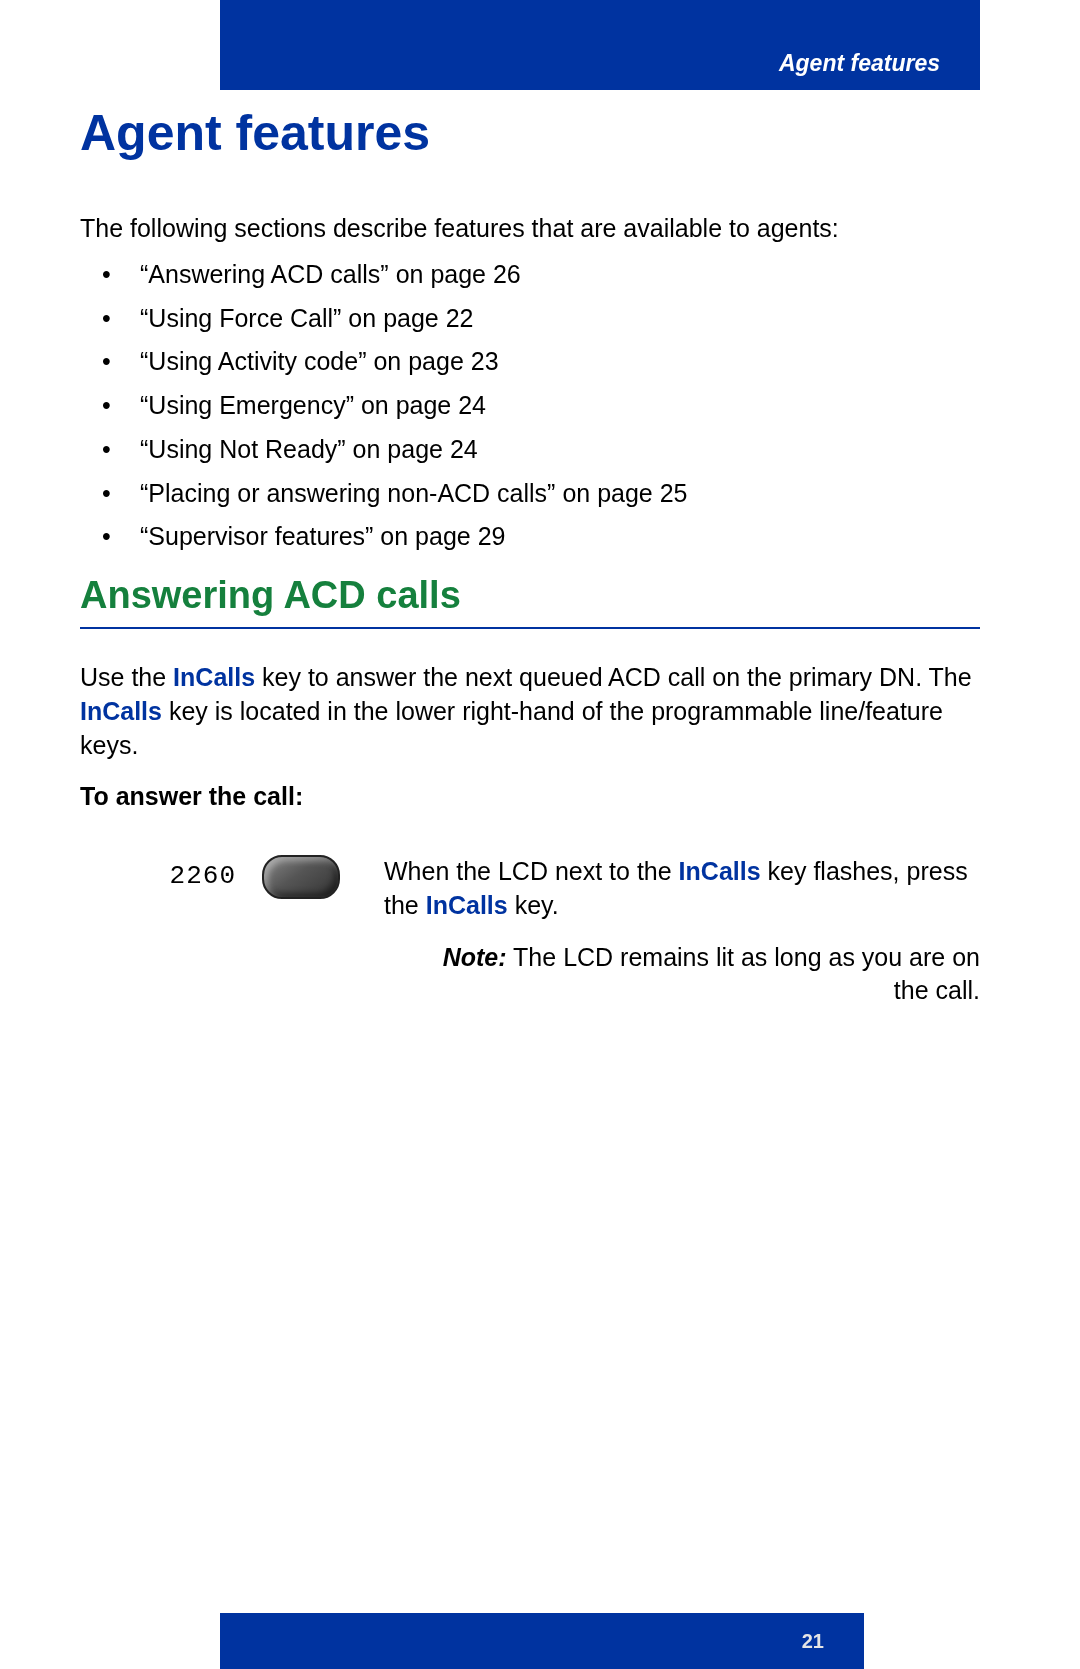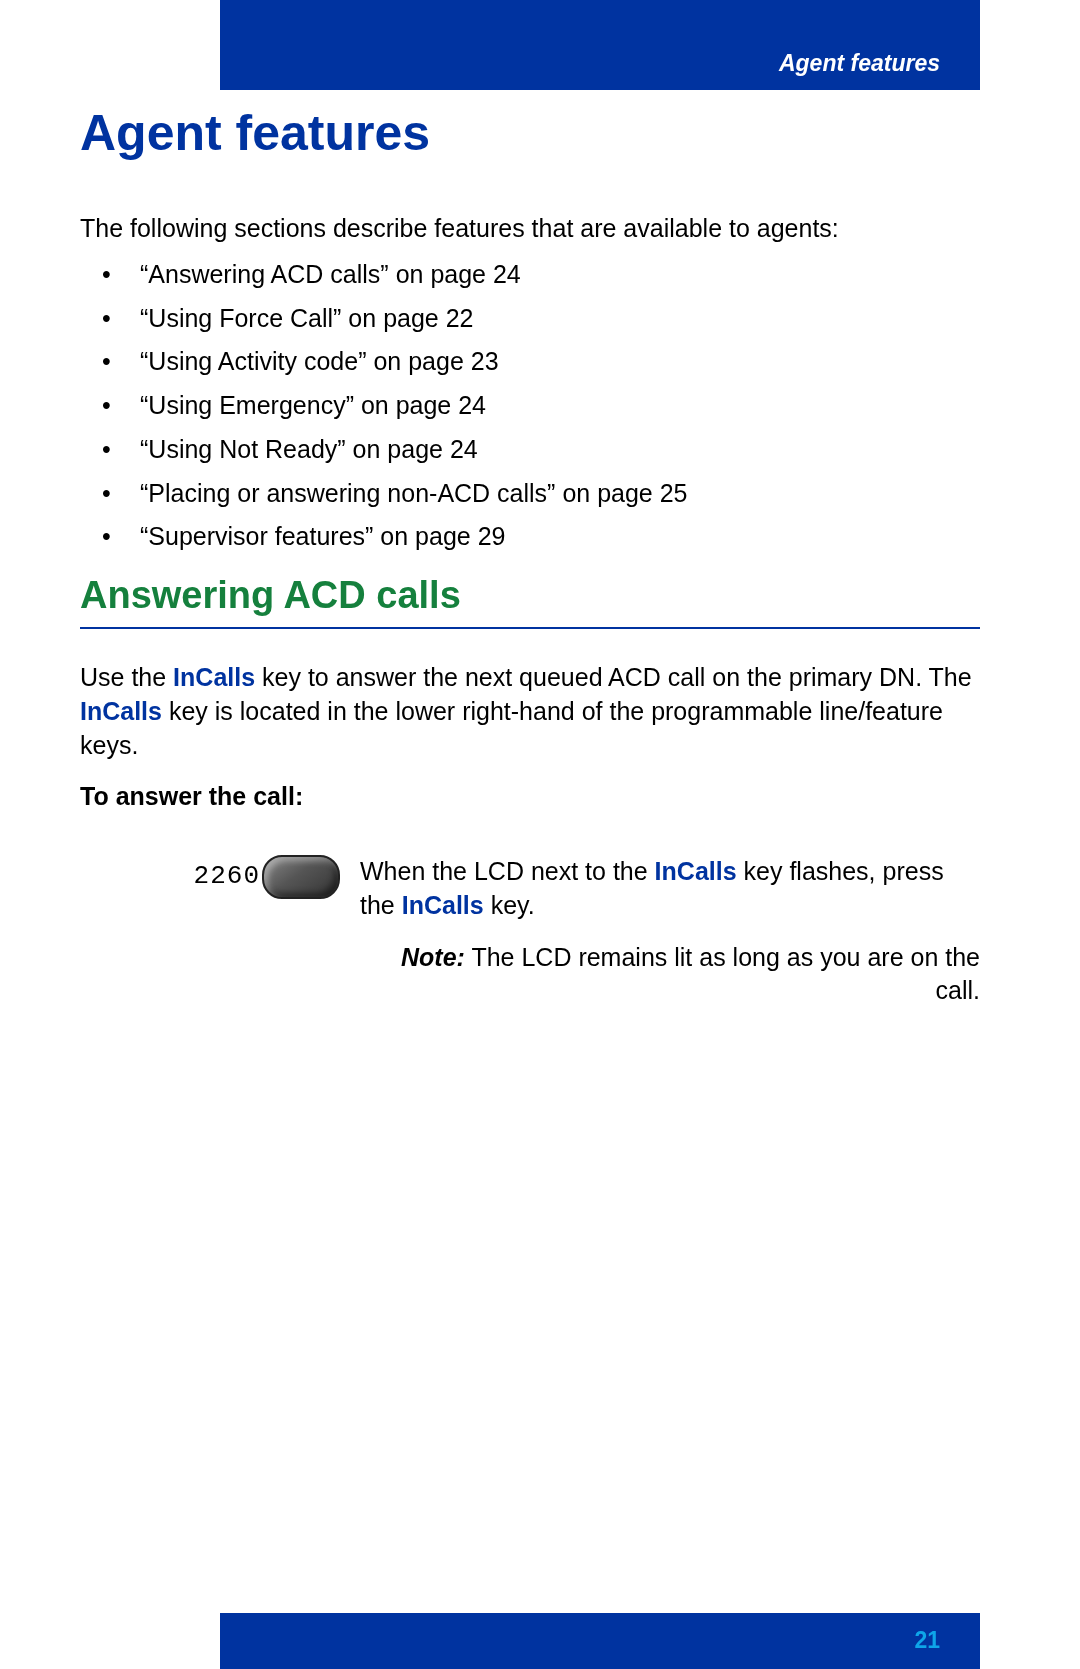--- a/index.html
+++ b/index.html
@@ -81,67 +81,67 @@
   }
   .step{
     position:absolute;
     left:80px; top:855px; width:900px;
     display:flex; align-items:flex-start;
   }
   .keycol{
     width:280px; flex:0 0 280px;
     display:flex; align-items:center; justify-content:flex-end;
     padding-right:20px; box-sizing:border-box;
-    gap:2px;
+    gap:26px;
   }
   .digit{
     font-family:"Courier New",monospace;
     font-size:26px;
     letter-spacing:1px;
   }
   .phonebtn{
     width:74px; height:40px;
     border-radius:20px;
     background:linear-gradient(145deg,#888 0%,#555 45%,#333 100%);
     border:2px solid #222;
     box-shadow:inset 4px 4px 6px rgba(255,255,255,.35),
                inset -4px -4px 6px rgba(0,0,0,.45);
   }
-  .stepbody{ flex:1; }
+  .stepbody{ flex:1;margin-left:24px; }
   .note{
     margin-top:18px;
     padding-left:28px;
     text-align:right;
   }
   .note-label{ font-style:italic; font-weight:bold; }
   .footer-bar{
     position:absolute;
     left:220px; bottom:0;
-    width:760px; height:56px;
+    width:644px; height:56px;
     background:#0033a0;
-    color:#0ea5e9;
+    color:#e5e5e5;
     font-weight:bold;
-    font-size:23px;
+    font-size:20px;
     display:flex; align-items:center; justify-content:flex-end;
     padding-right:40px; box-sizing:border-box;
   }
 </style>
 </head>
 <body>
 
 <div class="header-bar">
   <div class="header-label">Agent features</div>
 </div>
 
 <h1 class="page-title">Agent features</h1>
 
 <div class="intro">
   <div>The following sections describe features that are available to agents:</div>
   <ul class="toc">
-    <li>“Answering ACD calls” on page 24</li>
+    <li>“Answering ACD calls” on page 26</li>
     <li>“Using Force Call” on page 22</li>
     <li>“Using Activity code” on page 23</li>
     <li>“Using Emergency” on page 24</li>
     <li>“Using Not Ready” on page 24</li>
     <li>“Placing or answering non-ACD calls” on page 25</li>
     <li>“Supervisor features” on page 29</li>
   </ul>
 </div>
 
 <h2 class="section">Answering ACD calls</h2>

